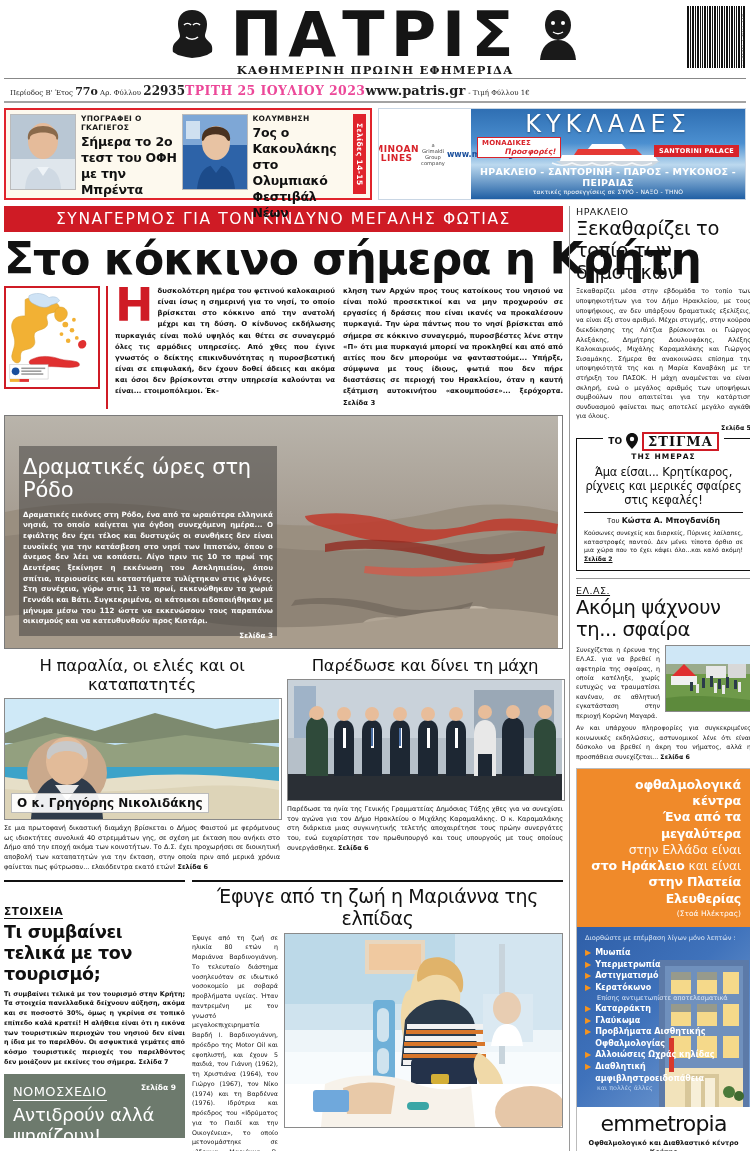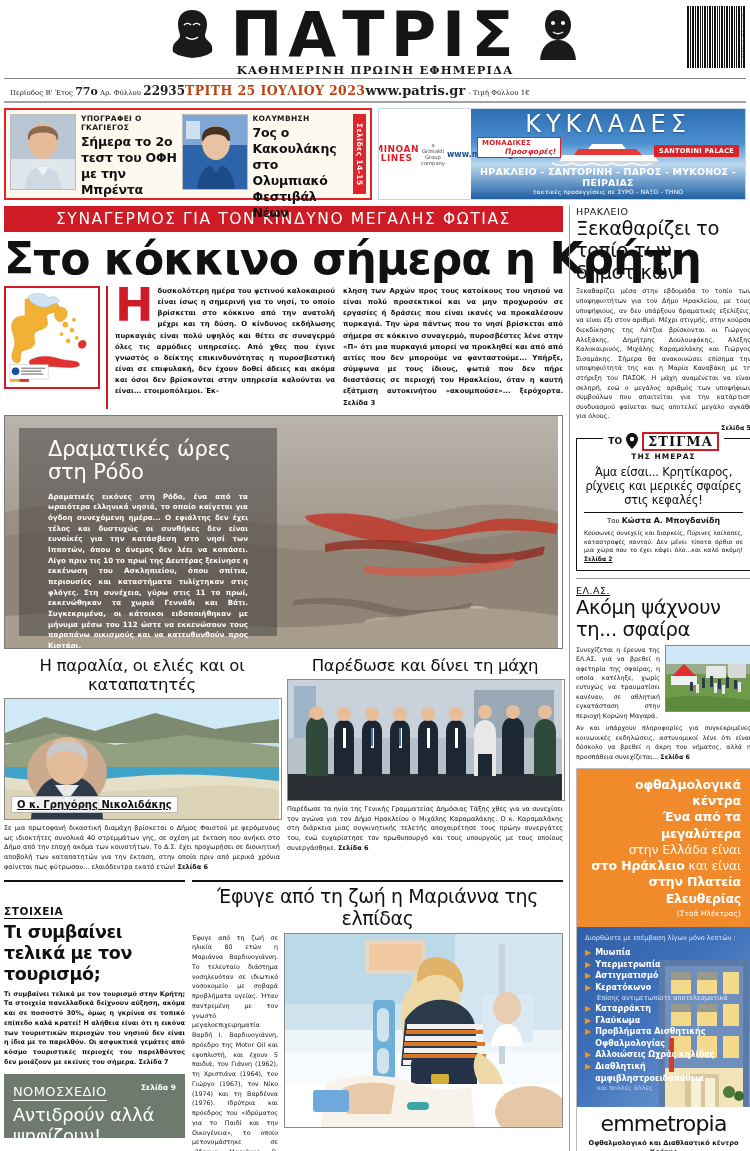--- a/index.html
+++ b/index.html
@@ -37,21 +37,21 @@
   .inforule{border-top:1px solid #888;margin:0 4px;}
   .infobar{
     display:flex;align-items:baseline;justify-content:flex-start;
     padding:4px 6px 3px 6px;
     border-bottom:2px solid #a3a3a3;
     margin:0 4px 5px 4px;
   }
   .info-left{font-family:"DejaVu Serif","Liberation Serif",serif;font-size:7px;color:#222;}
   .info-left b{font-size:11px;}
   .info-left .issue{font-size:12px;font-weight:bold;}
-  .info-center{font-family:"DejaVu Serif","Liberation Serif",serif;font-weight:bold;font-size:12.5px;letter-spacing:.4px;color:#c2410c;}
+  .info-center{font-family:"DejaVu Serif","Liberation Serif",serif;font-weight:bold;font-size:12.5px;letter-spacing:.4px;color:#ec4899;}
   .info-right{font-family:"DejaVu Serif","Liberation Serif",serif;font-size:9px;color:#222;}
   .info-right b{font-size:13px;}
   .info-right span{font-size:7px;}
 
   
   .topstrip{display:flex;gap:6px;padding:0 4px;height:92px;}
   .sportbox{
     flex:0 0 368px;border:2px solid #e0242c;background:#fdf9ee;
     display:flex;align-items:stretch;padding:4px;box-sizing:border-box;position:relative;
   }
@@ -105,36 +105,36 @@
     float:left;font-size:46px;line-height:.82;font-weight:bold;color:#cf1b25;
     margin:1px 4px 0 0;font-family:"DejaVu Sans","Liberation Sans",sans-serif;
   }
 
   
   .rhodes{
     position:relative;height:232px;margin-top:6px;overflow:hidden;border:1px solid #7a7a7a;
   }
   .rhodes-photo{position:absolute;inset:0;}
   .rhodes-panel{
-    position:absolute;left:14px;top:12px;width:258px;bottom:12px;
-    background:rgba(70,68,66,.55);color:#fff;padding:10px 29px;box-sizing:border-box;
+    position:absolute;left:14px;top:30px;width:258px;bottom:12px;
+    background:rgba(70,68,66,.55);color:#fff;padding:10px 4px;box-sizing:border-box;
   }
   .rhodes-title{font-size:21px;line-height:1.12;font-weight:normal;letter-spacing:-.2px;margin-bottom:7px;}
   .rhodes-text{font-size:7.1px;line-height:1.5;font-weight:bold;text-align:justify;}
   .pg-ref{display:block;text-align:right;font-weight:bold;font-size:7.2px;margin-top:4px;}
 
   
   .mid-row{display:flex;gap:7px;margin-top:7px;}
   .mid-art{flex:1;min-width:0;}
   .mid-art.left{flex:0 0 276px;}
   .mid-title{font-size:16.5px;text-align:center;letter-spacing:-.3px;margin-bottom:4px;color:#111;}
   .mid-photo{width:100%;height:120px;border:1px solid #8a8a8a;position:relative;overflow:hidden;}
   .photo-caption{
     position:absolute;left:6px;bottom:6px;background:rgba(255,255,255,.92);
-    font-size:10px;font-weight:bold;padding:2px 5px;color:#111;border:1px solid #bbb;text-decoration:underline;
+    font-size:12px;font-weight:bold;padding:2px 5px;color:#111;border:1px solid #bbb;
   }
   .mid-text{font-size:6.5px;line-height:1.5;text-align:justify;margin-top:4px;color:#111;}
   .mid-text .pg{font-weight:bold;}
 
   
   .bot-row{display:flex;gap:7px;margin-top:7px;}
   .bot-left{flex:0 0 181px;}
   .stoixeia-box{border-top:2px solid #111;padding-top:18px;font-weight:bold;}
   .kicker-u{font-size:10.5px;letter-spacing:.6px;border-bottom:1px solid #111;display:inline-block;padding-bottom:1px;margin-bottom:3px;}
   .stoixeia-title{font-size:17.5px;line-height:1.2;letter-spacing:-.4px;margin-bottom:5px;}

